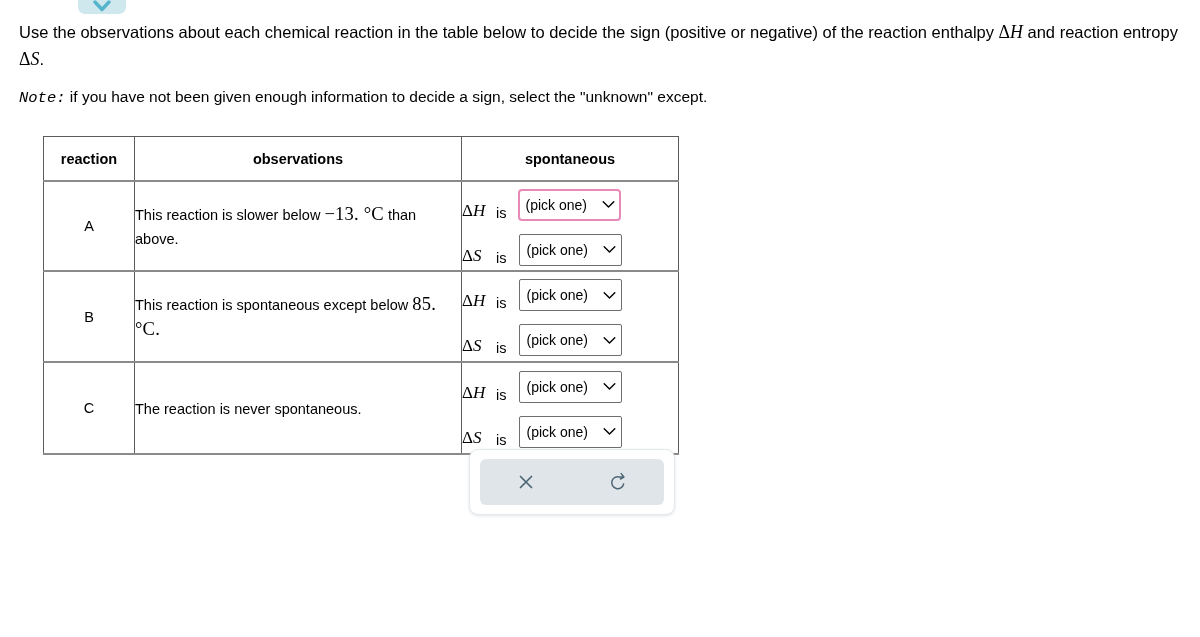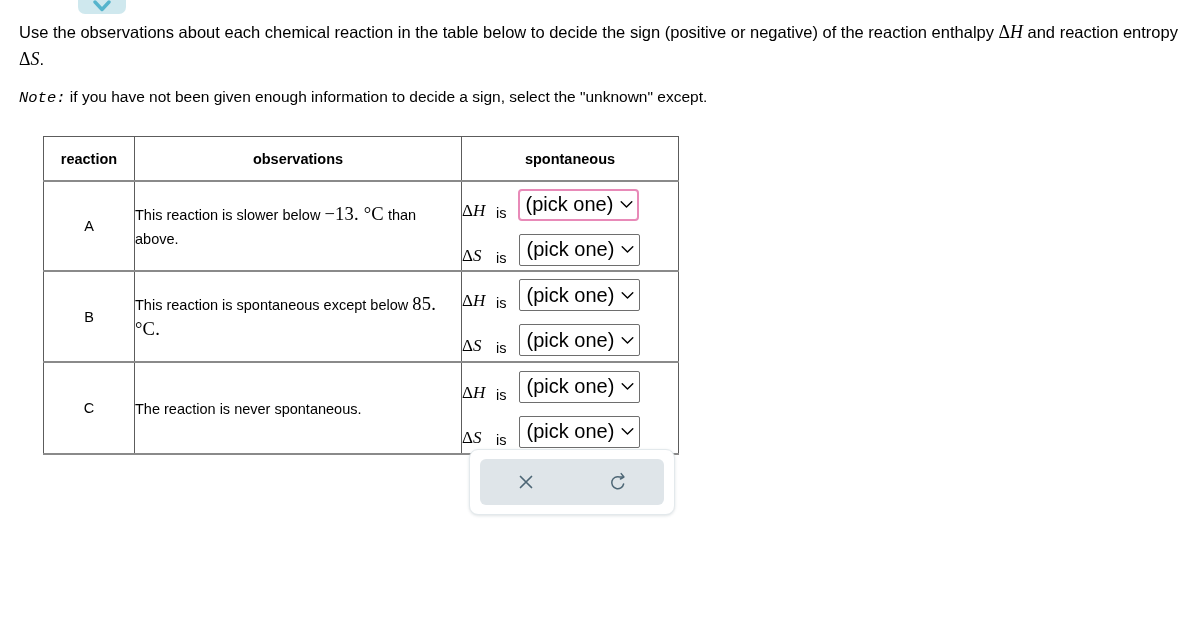--- a/index.html
+++ b/index.html
@@ -151,21 +151,21 @@
   .sel {
     display: inline-flex;
     align-items: center;
     justify-content: space-between;
     box-sizing: border-box;
     height: 32px;
     padding: 0 5px 0 6px;
     background: #ffffff;
     border: 1px solid #6e6e6e;
     border-radius: 2px;
-    font-size: 20px;
+    font-size: 14px;
     font-family: "Liberation Sans", sans-serif;
     color: #000;
     cursor: default;
     min-width: 103px;
   }
   .sel .caret {
     margin-left: 7px;
     display: inline-block;
     line-height: 0;
   }

